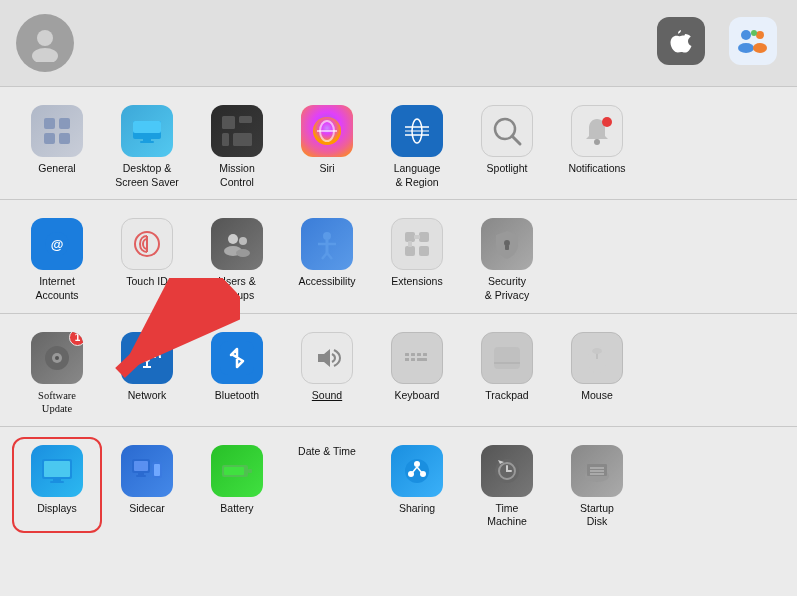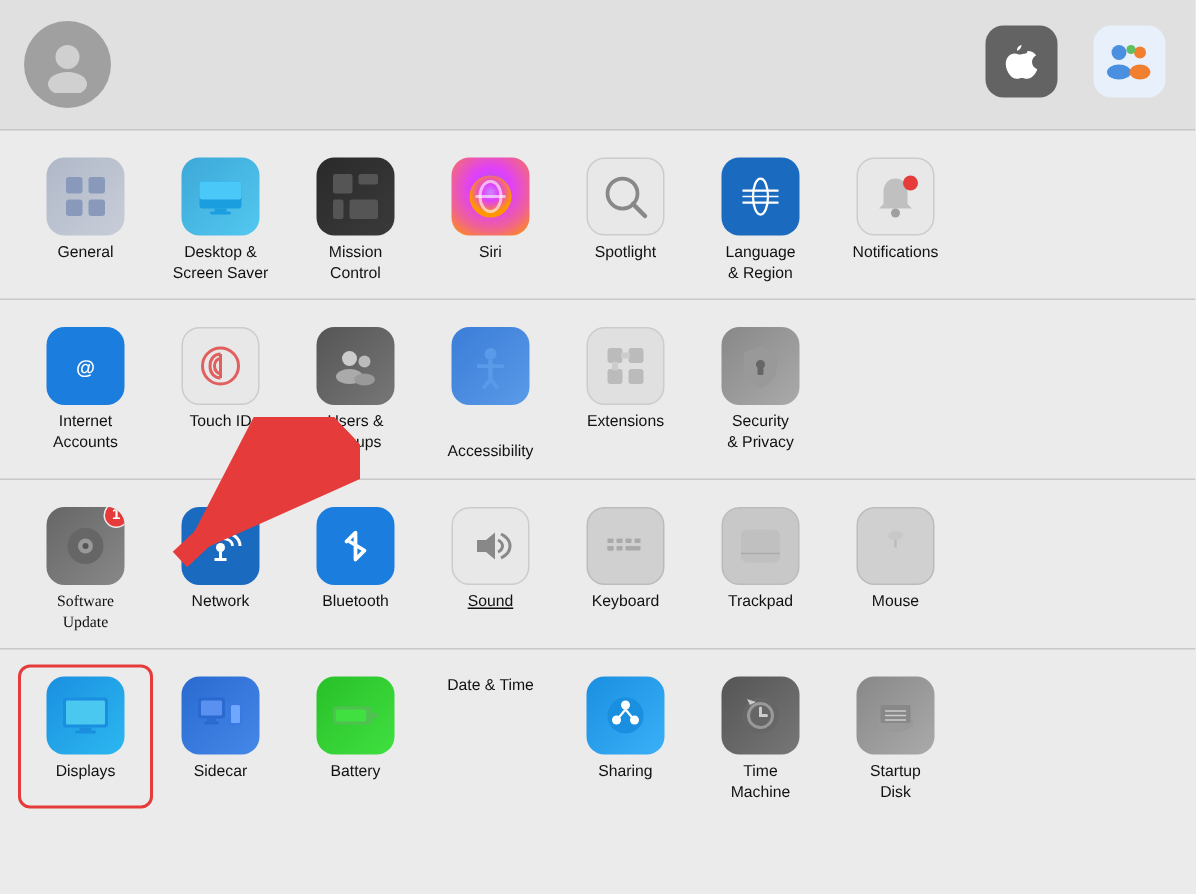--- a/index.html
+++ b/index.html
@@ -98,20 +98,21 @@
       width: 90px;
       padding: 8px 4px 4px 4px;
       cursor: pointer;
       border-radius: 8px;
       position: relative;
     }
 
     .grid-item.selected {
       outline: 2px solid #e63b3b;
       outline-offset: -2px;
+      border-radius: 12px;
     }
 
     .item-icon {
       width: 52px;
       height: 52px;
       border-radius: 12px;
       display: flex;
       align-items: center;
       justify-content: center;
       margin-bottom: 5px;
@@ -288,42 +289,42 @@
                 </radialGradient>
               </defs>
               <circle cx="17" cy="17" r="14" fill="url(#sg)"></circle>
               <ellipse cx="17" cy="17" rx="7" ry="10" fill="none" stroke="white" stroke-width="2" opacity="0.6"></ellipse>
               <line x1="7" y1="17" x2="27" y2="17" stroke="white" stroke-width="2" opacity="0.6"></line>
             </svg>
           </div>
           <div class="item-label" style="white-space: pre-line;">Siri</div>
         </div>
         <div class="grid-item">
-          <div class="item-icon ic-spotlight">
-            <svg width="34" height="34" viewBox="0 0 34 34">
-              <circle cx="15" cy="15" r="10" fill="none" stroke="#888" stroke-width="2.5"></circle>
-              <line x1="22" y1="22" x2="30" y2="30" stroke="#888" stroke-width="3" stroke-linecap="round"></line>
-            </svg>
-          </div>
-          <div class="item-label" style="white-space: pre-line;">Spotlight</div>
-        </div>
-        <div class="grid-item">
           <div class="item-icon ic-language">
             <svg width="34" height="34" viewBox="0 0 34 34">
               <circle cx="17" cy="17" r="12" fill="#1a6bbf"></circle>
               <ellipse cx="17" cy="17" rx="5" ry="12" fill="none" stroke="white" stroke-width="1.5"></ellipse>
               <line x1="5" y1="13" x2="29" y2="13" stroke="white" stroke-width="1.5"></line>
               <line x1="5" y1="21" x2="29" y2="21" stroke="white" stroke-width="1.5"></line>
               <line x1="5" y1="17" x2="29" y2="17" stroke="white" stroke-width="1"></line>
             </svg>
           </div>
           <div class="item-label" style="white-space: pre-line;">Language
 &amp; Region</div>
         </div>
         <div class="grid-item">
+          <div class="item-icon ic-spotlight">
+            <svg width="34" height="34" viewBox="0 0 34 34">
+              <circle cx="15" cy="15" r="10" fill="none" stroke="#888" stroke-width="2.5"></circle>
+              <line x1="22" y1="22" x2="30" y2="30" stroke="#888" stroke-width="3" stroke-linecap="round"></line>
+            </svg>
+          </div>
+          <div class="item-label" style="white-space: pre-line;">Spotlight</div>
+        </div>
+        <div class="grid-item">
           <div class="item-icon ic-notifications">
             <svg width="34" height="34" viewBox="0 0 34 34">
               <path d="M17 5 C12 5 9 9 9 14 L9 22 L6 25 L28 25 L25 22 L25 14 C25 9 22 5 17 5Z" fill="#c0c0c0"></path>
               <circle cx="17" cy="28" r="3" fill="#a0a0a0"></circle>
               <circle cx="27" cy="8" r="5" fill="#e63b3b"></circle>
             </svg>
           </div>
           <div class="item-label" style="white-space: pre-line;">Notifications</div>
         </div>
       </div>
@@ -366,21 +367,21 @@
         <div class="grid-item">
           <div class="item-icon ic-accessibility">
             <svg width="34" height="34" viewBox="0 0 34 34">
               <circle cx="17" cy="9" r="4" fill="#5a9ae8"></circle>
               <line x1="17" y1="13" x2="17" y2="26" stroke="#5a9ae8" stroke-width="3"></line>
               <line x1="8" y1="17" x2="26" y2="17" stroke="#5a9ae8" stroke-width="2.5"></line>
               <line x1="17" y1="26" x2="12" y2="32" stroke="#5a9ae8" stroke-width="2.5"></line>
               <line x1="17" y1="26" x2="22" y2="32" stroke="#5a9ae8" stroke-width="2.5"></line>
             </svg>
           </div>
-          <div class="item-label" style="white-space: pre-line; margin-top: 20px;">Accessibility</div>
+          <div class="item-label" style="white-space: pre-line;">Accessibility</div>
         </div>
         <div class="grid-item">
           <div class="item-icon ic-extensions">
             <svg width="34" height="34" viewBox="0 0 34 34">
               <rect x="5" y="5" width="10" height="10" rx="2" fill="#bbb"></rect>
               <rect x="19" y="5" width="10" height="10" rx="2" fill="#bbb"></rect>
               <rect x="5" y="19" width="10" height="10" rx="2" fill="#bbb"></rect>
               <rect x="19" y="19" width="10" height="10" rx="2" fill="#bbb"></rect>
               <rect x="14" y="8" width="6" height="4" rx="1" fill="#ccc"></rect>
               <rect x="8" y="14" width="4" height="6" rx="1" fill="#ccc"></rect>

